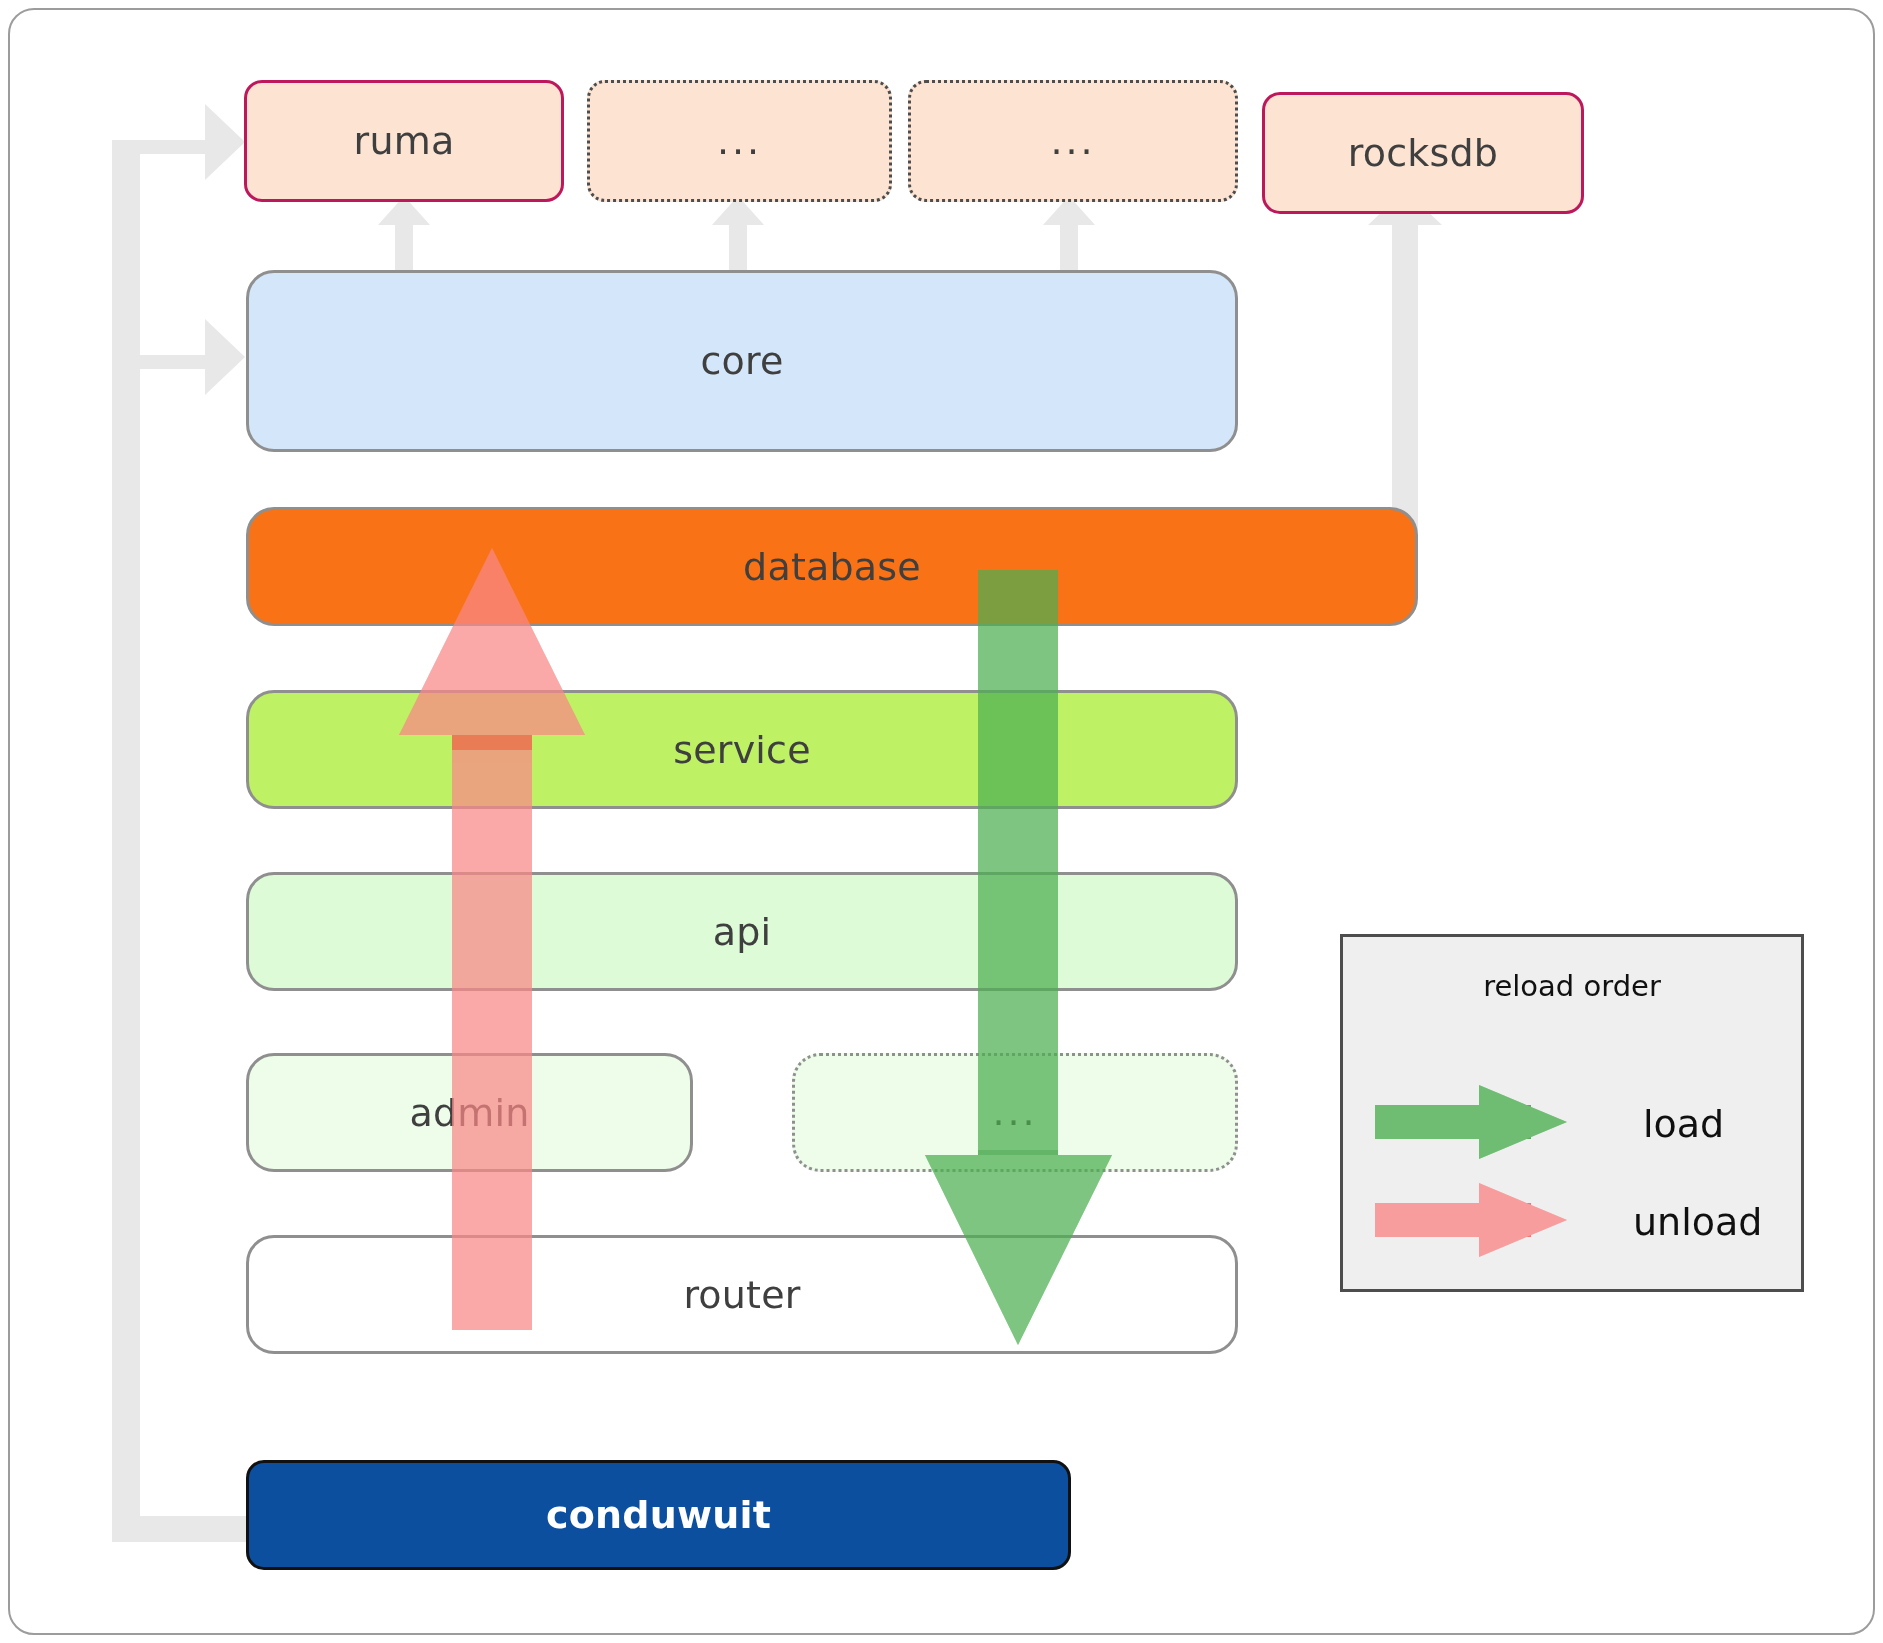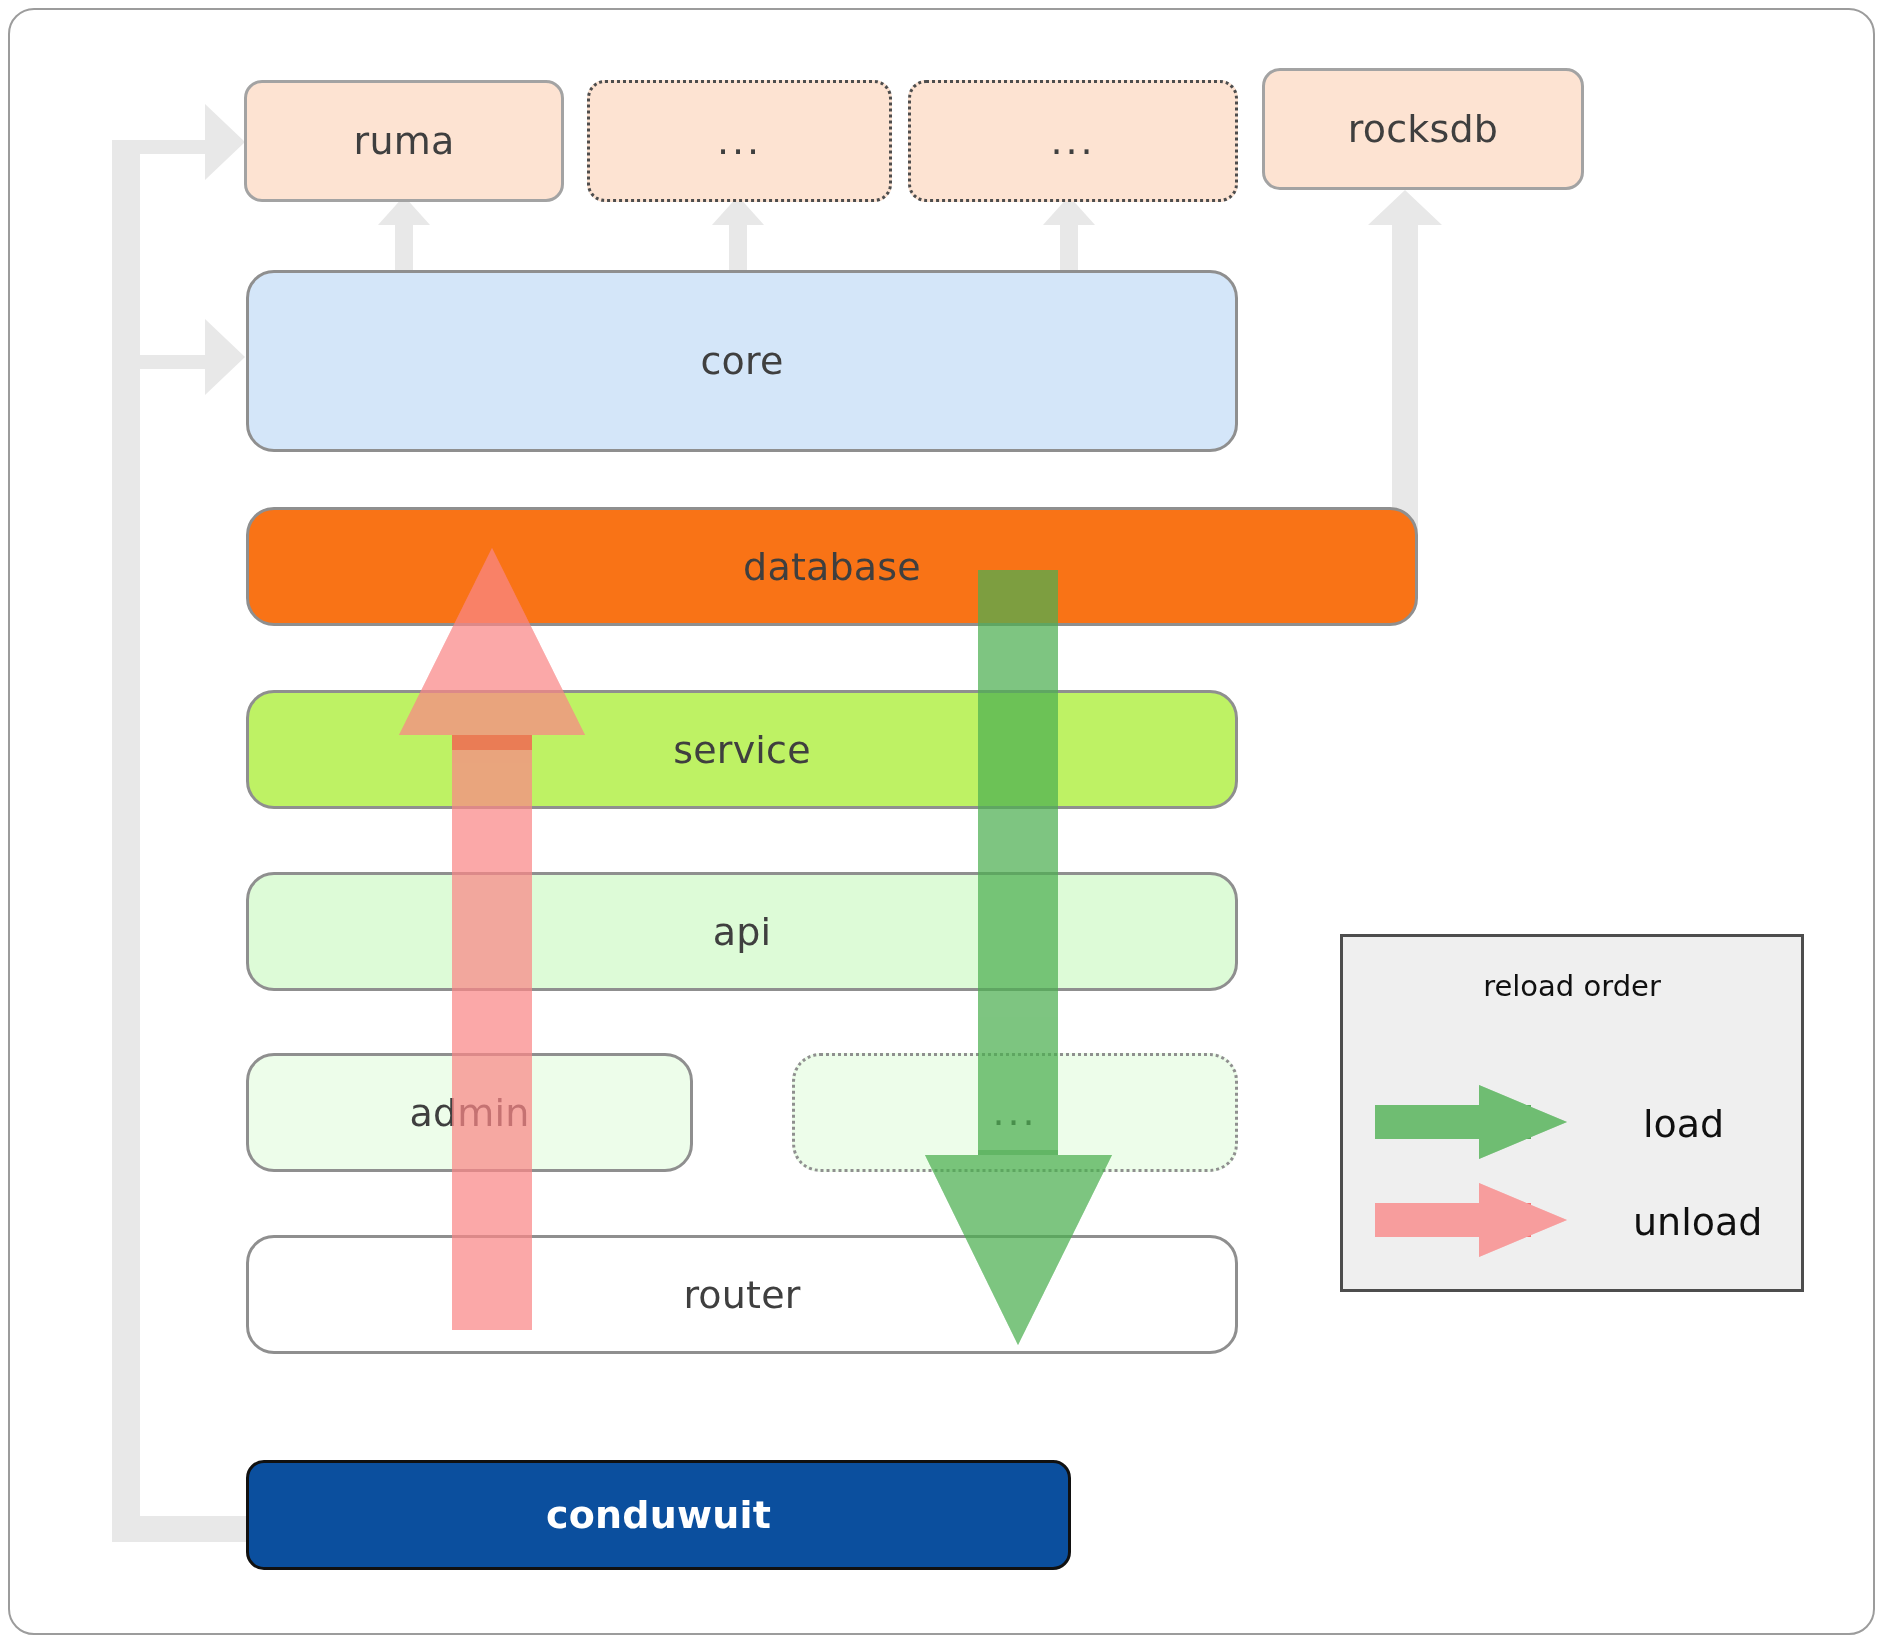--- a/index.html
+++ b/index.html
@@ -32,21 +32,21 @@
     align-items: center;
     justify-content: center;
     border-radius: 14px;
     font-size: 38px;
     color: #3f3f3f;
     letter-spacing: 0.2px;
     z-index: 5;
   }
   .node.dep {
     background: #fde3d2;
-    border: 3px solid #a3a3a3;
+    border: 3px solid #be185d;
     border-radius: 18px;
   }
   .node.dep.dotted {
     border: 3px dotted #4d4d4d;
   }
   .node.layer {
     border: 3px solid #8f8f8f;
     border-radius: 28px;
   }
   .node.layer.dotted {
@@ -132,21 +132,21 @@
   </div>
 
   <div class="node dep dotted" style="left:587px; top:80px; width:305px; height:122px;">
     <span class="dots">...</span>
   </div>
 
   <div class="node dep dotted" style="left:908px; top:80px; width:330px; height:122px;">
     <span class="dots">...</span>
   </div>
 
-  <div class="node dep" style="left:1262px; top:68px; width:322px; height:122px;">
+  <div class="node dep" style="left:1262px; top:92px; width:322px; height:122px;">
     <span>rocksdb</span>
   </div>
 
   <div class="node layer" style="left:246px; top:270px; width:992px; height:182px; background:#d4e6f9;">
     <span>core</span>
   </div>
 
   <div class="node layer" style="left:246px; top:507px; width:1172px; height:119px; background:#f97316;text-align:right;">
     <span>database</span>
   </div>

